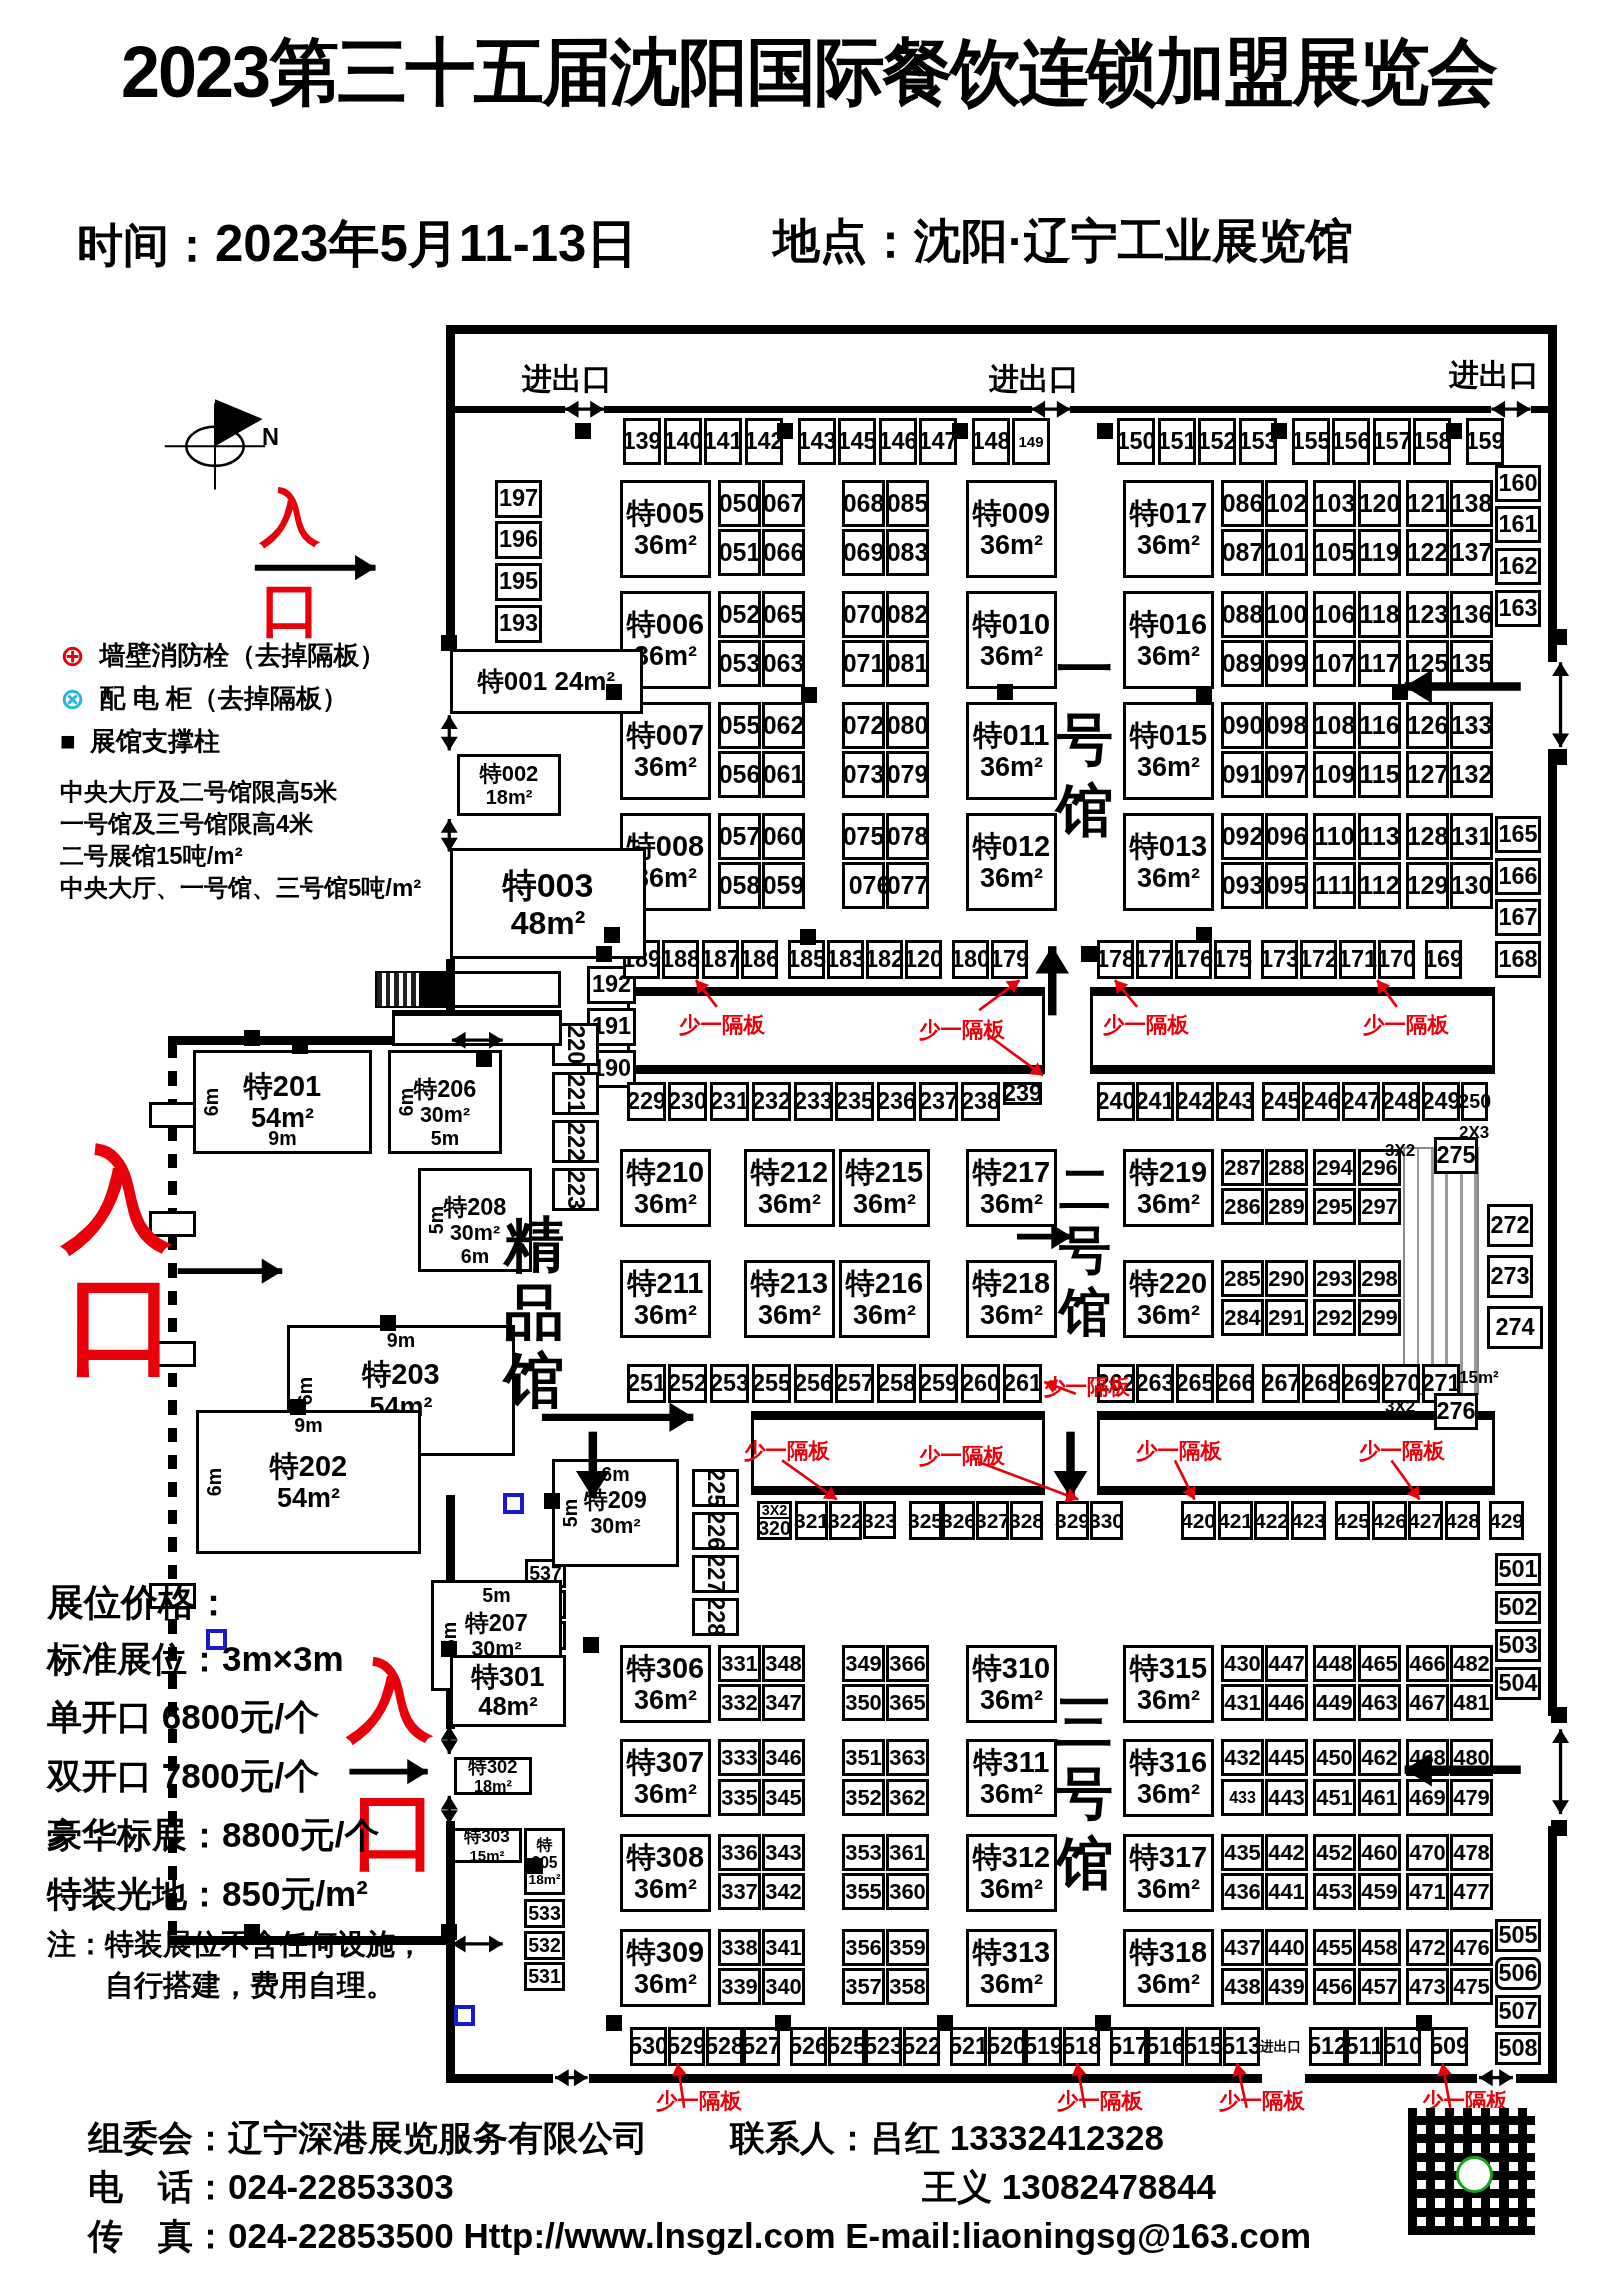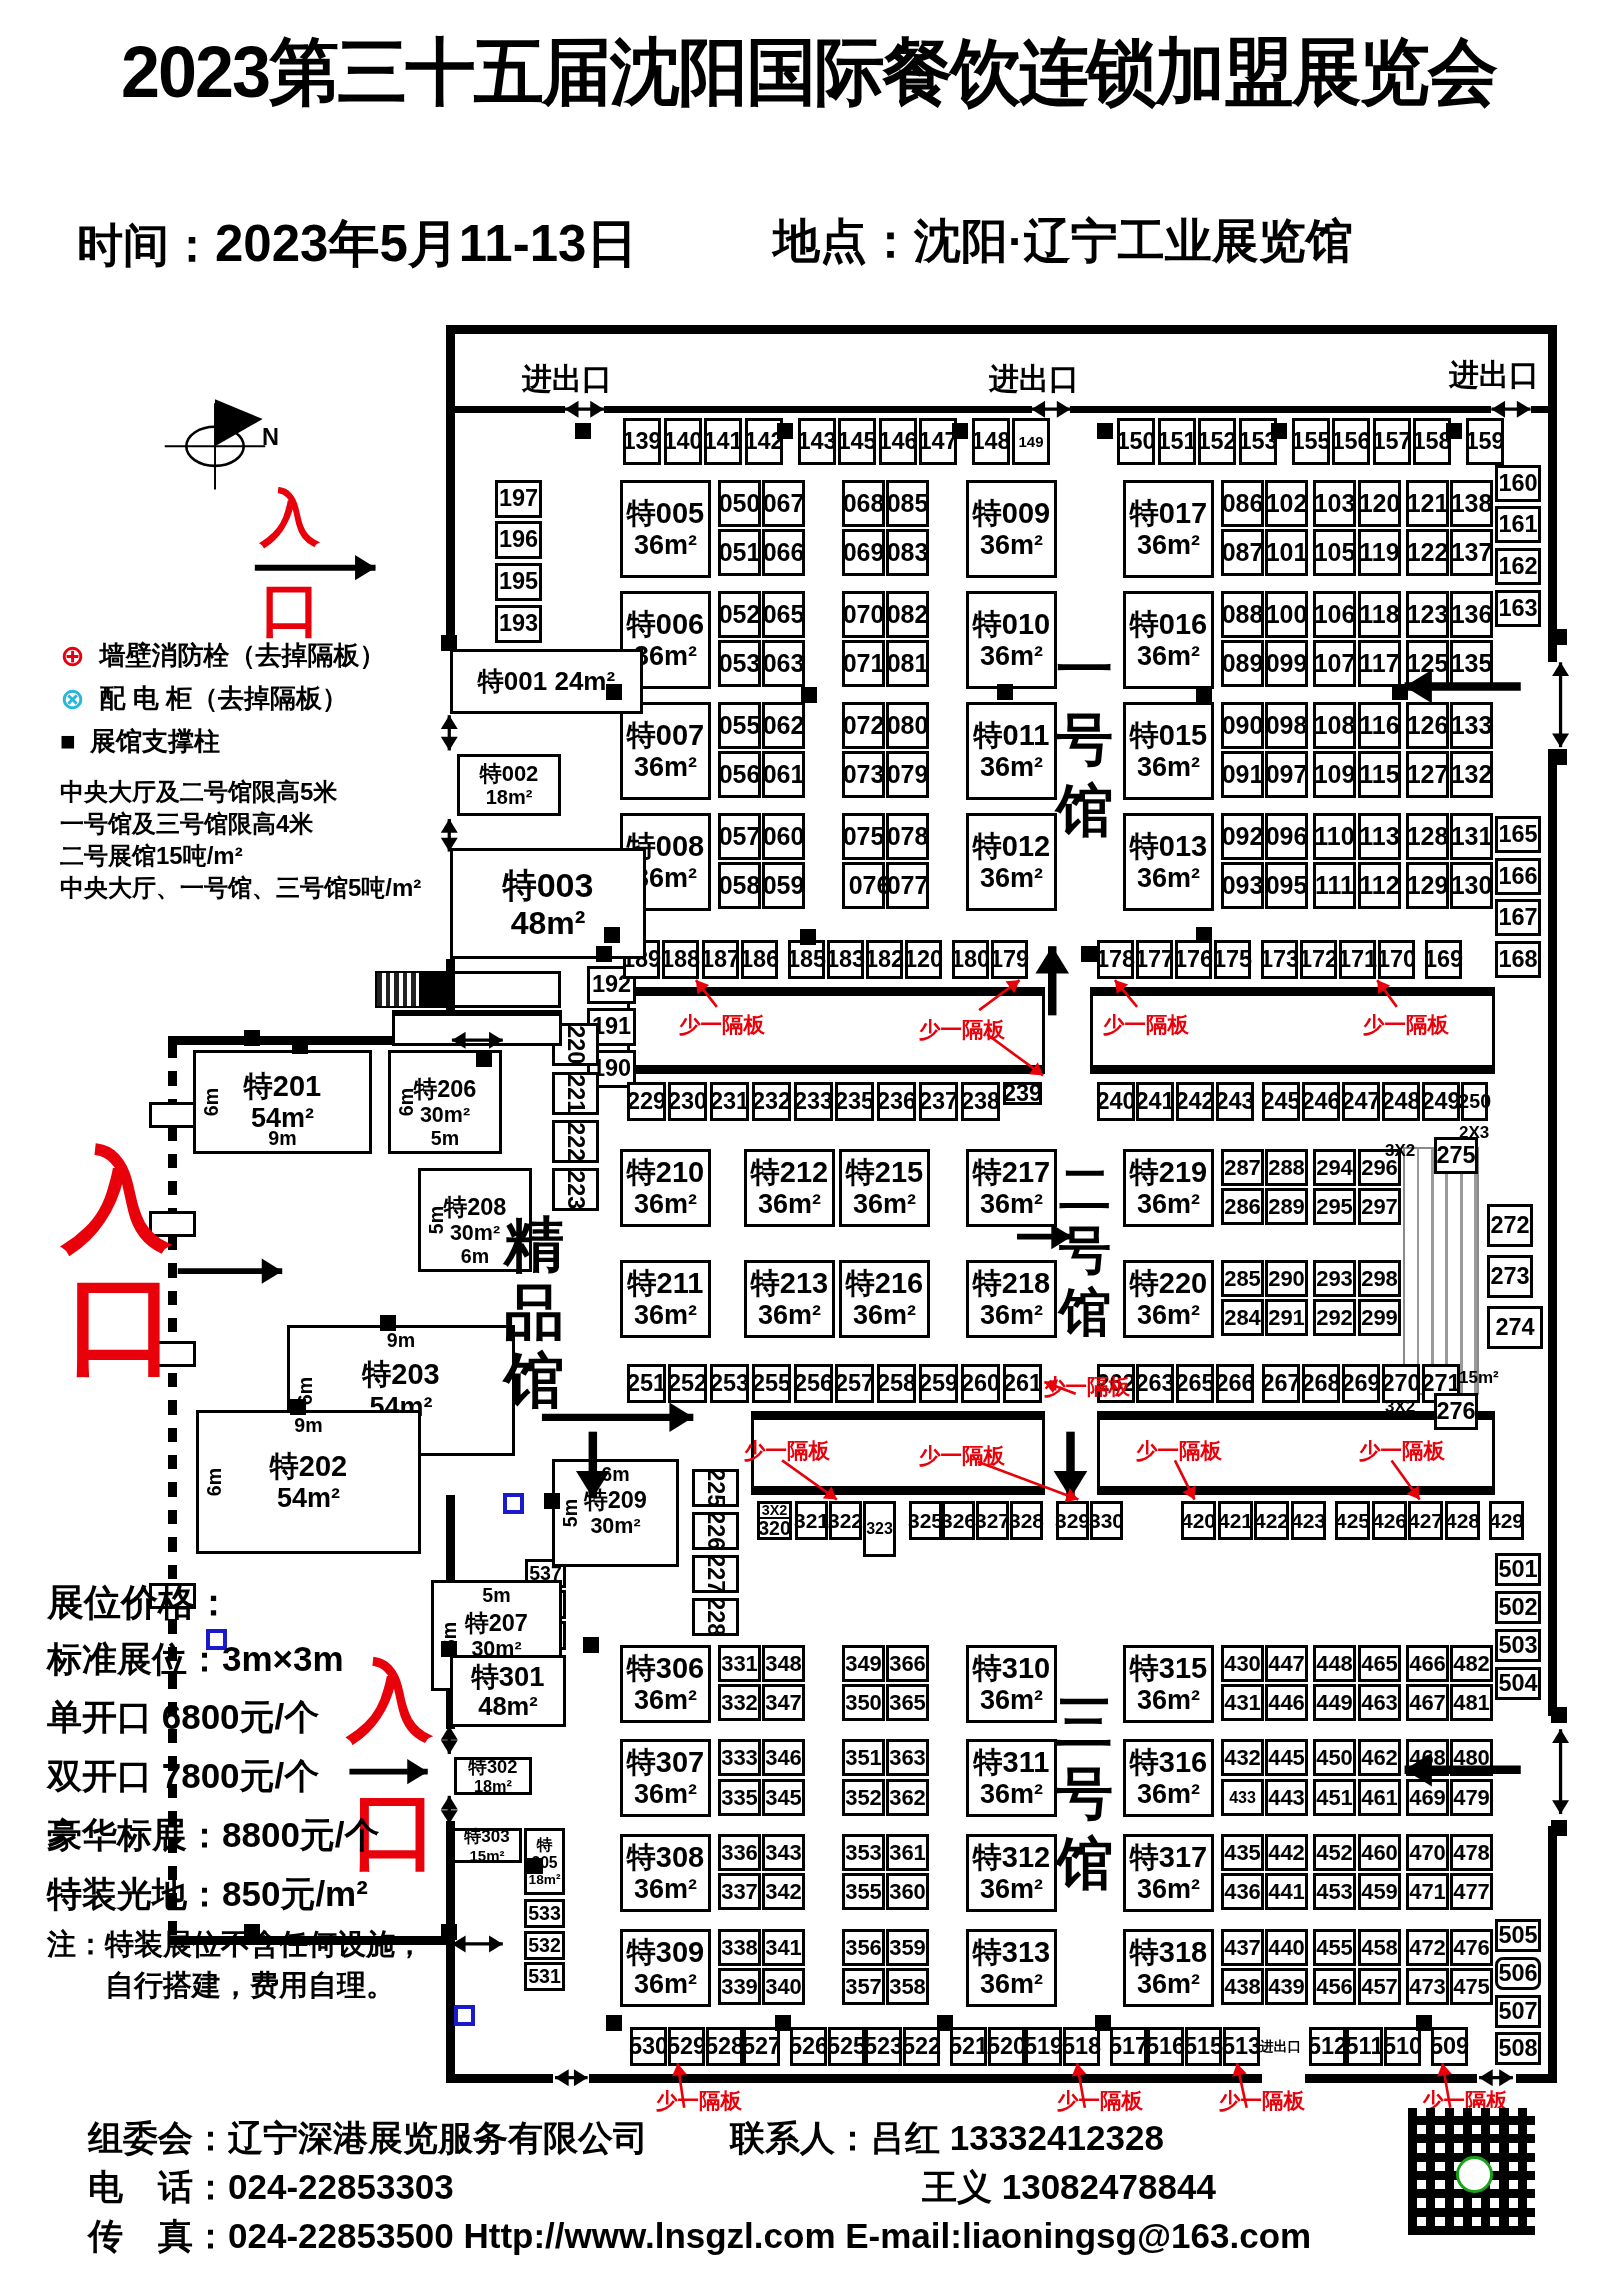--- a/index.html
+++ b/index.html
@@ -409,21 +409,21 @@
       </div>
       <div class="abs booth" style="left: 1434px; top: 1393px; width: 44px; height: 37px; font-size: 23.5px;">
         <span>276</span>
       </div>
       <div class="abs booth" style="left: 795px; top: 1501px; width: 33px; height: 39px; font-size: 21px;">
         <span>321</span>
       </div>
       <div class="abs booth" style="left: 829px; top: 1501px; width: 33px; height: 39px; font-size: 21px;">
         <span>322</span>
       </div>
-      <div class="abs booth" style="left: 863px; top: 1501px; width: 33px; height: 56px; font-size: 16px;">
+      <div class="abs booth" style="left: 863px; top: 1501px; width: 33px; height: 38px; font-size: 21px;">
         <span>323</span>
       </div>
       <div class="abs booth" style="left: 909px; top: 1501px; width: 33px; height: 39px; font-size: 21px;">
         <span>325</span>
       </div>
       <div class="abs booth" style="left: 942px; top: 1501px; width: 33px; height: 39px; font-size: 21px;">
         <span>326</span>
       </div>
       <div class="abs booth" style="left: 976px; top: 1501px; width: 33px; height: 39px; font-size: 21px;">
         <span>327</span>

